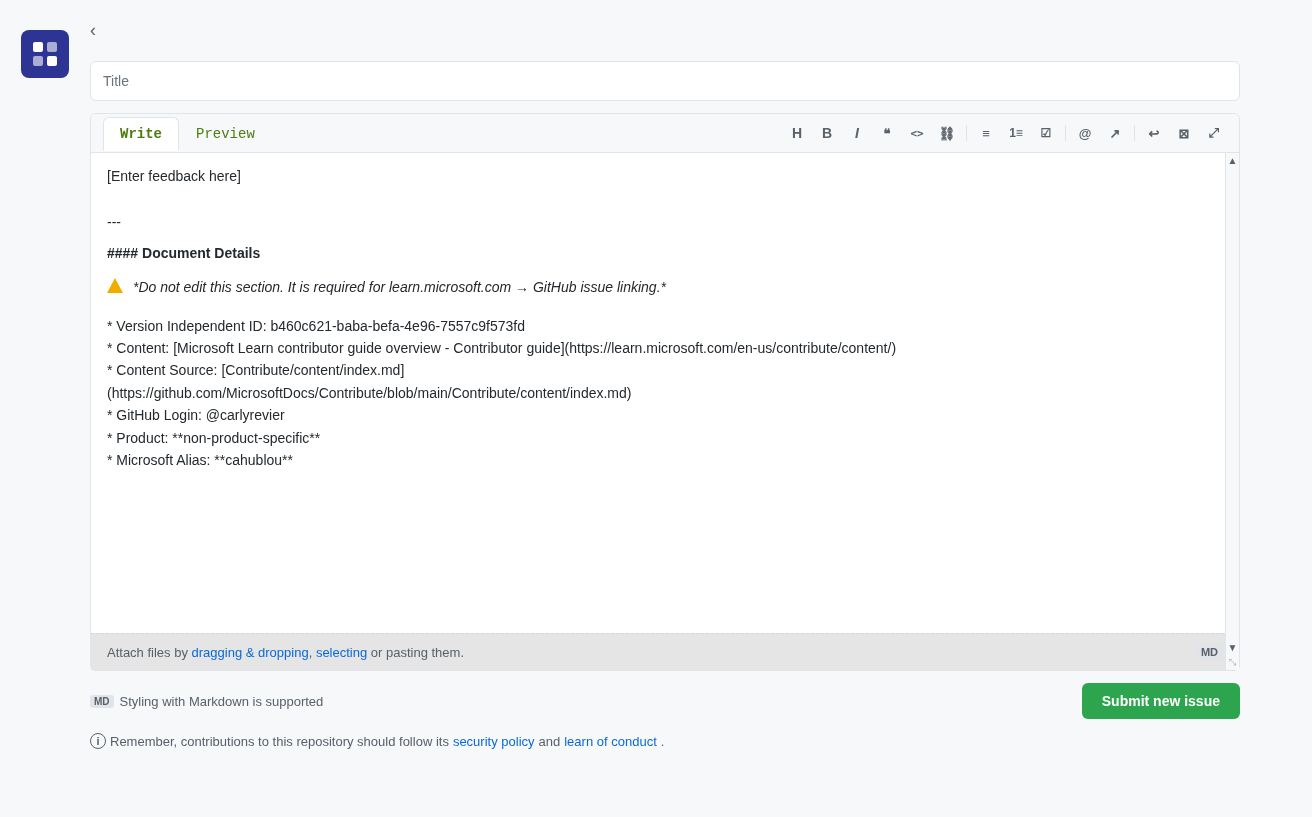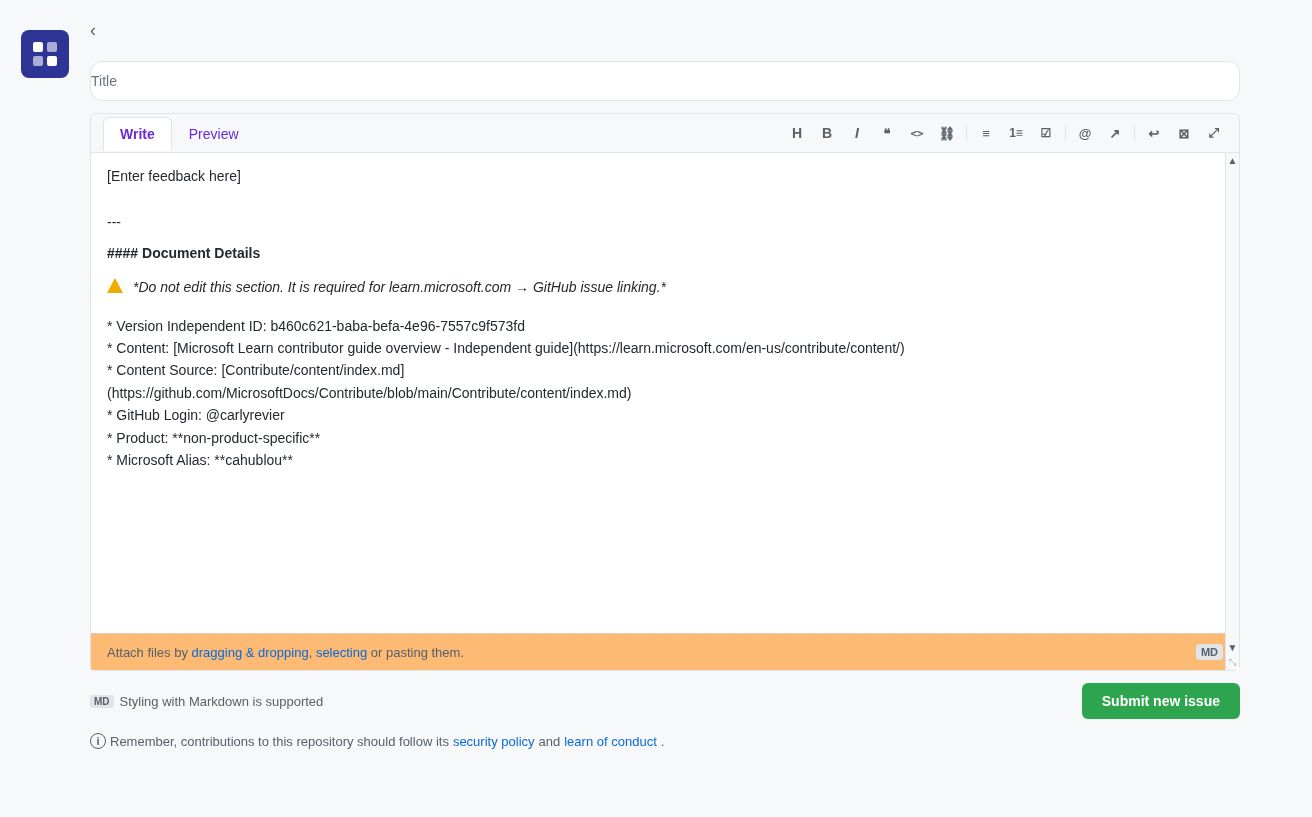--- a/index.html
+++ b/index.html
@@ -46,22 +46,22 @@
       color: #586069;
       font-size: 18px;
       margin-bottom: 12px;
       cursor: pointer;
       display: inline-block;
     }
     .title-input {
       width: 100%;
       height: 40px;
       border: 1px solid #e1e4e8;
-      border-radius: 12px;
-      padding: 8px 0;
+      border-radius: 6px;
+      padding: 8px 12px;
       font-size: 14px;
       color: #6a737d;
       background: #fff;
       margin-bottom: 12px;
       outline: none;
     }
     .title-input::placeholder { color: #6a737d; }
     .editor-container {
       border: 1px solid #e1e4e8;
       border-radius: 6px;
@@ -81,23 +81,24 @@
       align-items: center;
     }
     .tab {
       padding: 8px 16px;
       font-size: 14px;
       cursor: pointer;
       border: 1px solid transparent;
       border-bottom: none;
       border-radius: 6px 6px 0 0;
       background: transparent;
-      color: #6d28d9;
+      color: #4d7c0f;
       margin-bottom: -1px;
       position: relative;
+      font-family: Liberation Mono, monospace;
     }
     .tab.active {
       background: #fff;
       border-color: #e1e4e8;
       border-bottom: 1px solid #fff;
       font-weight: 600;
     }
     .toolbar-icons {
       display: flex;
       align-items: center;
@@ -145,21 +146,21 @@
       color: #586069;
       padding: 2px 0;
       cursor: pointer;
     }
     .attach-area {
       border-top: 1px dashed #d0d7de;
       padding: 10px 16px;
       display: flex;
       align-items: center;
       justify-content: space-between;
-      background: #fdba74;
+      background: #e5e5e5;
     }
     .attach-text {
       font-size: 13px;
       color: #57606a;
     }
     .attach-text a { color: #0969da; text-decoration: none; }
     .md-badge {
       background: #e1e4e8;
       border-radius: 4px;
       padding: 2px 5px;
@@ -284,21 +285,21 @@
           <div style="flex:1; min-height:480px; padding:12px 16px; font-size:14px; line-height:1.6; color:#24292e; overflow-y:auto;">
             <div style="color:#24292e;">[Enter feedback here]</div>
             <div style="margin-top:24px; color:#24292e;">---</div>
             <div style="margin-top:8px; color:#24292e;"><strong>#### Document Details</strong></div>
             <div style="margin-top:12px; display:flex; align-items:flex-start; gap:10px;">
               <span style="display:inline-block; width:0; height:0; border-left:8px solid transparent; border-right:8px solid transparent; border-bottom:15px solid #f0ad00; flex-shrink:0; margin-top:2px;"></span>
               <span style="color:#24292e;"><em>*Do not edit this section. It is required for learn.microsoft.com → GitHub issue linking.*</em></span>
             </div>
             <div style="margin-top:16px;">
               <div>* Version Independent ID: b460c621-baba-befa-4e96-7557c9f573fd</div>
-              <div>* Content: [Microsoft Learn contributor guide overview - Independent guide](https://learn.microsoft.com/en-us/contribute/content/)</div>
+              <div>* Content: [Microsoft Learn contributor guide overview - Contributor guide](https://learn.microsoft.com/en-us/contribute/content/)</div>
               <div>* Content Source: [Contribute/content/index.md]<br>(https://github.com/MicrosoftDocs/Contribute/blob/main/Contribute/content/index.md)</div>
               <div>* GitHub Login: @carlyrevier</div>
               <div>* Product: **non-product-specific**</div>
               <div>* Microsoft Alias: **cahublou**</div>
             </div>
           </div>
 
           <div class="scrollbar-track" style="width:14px;">
             <div class="scrollbar-up">▲</div>
             <div style="flex:1; background:#e1e4e8; border-radius:4px; margin:2px 3px; min-height:20px;"></div>

